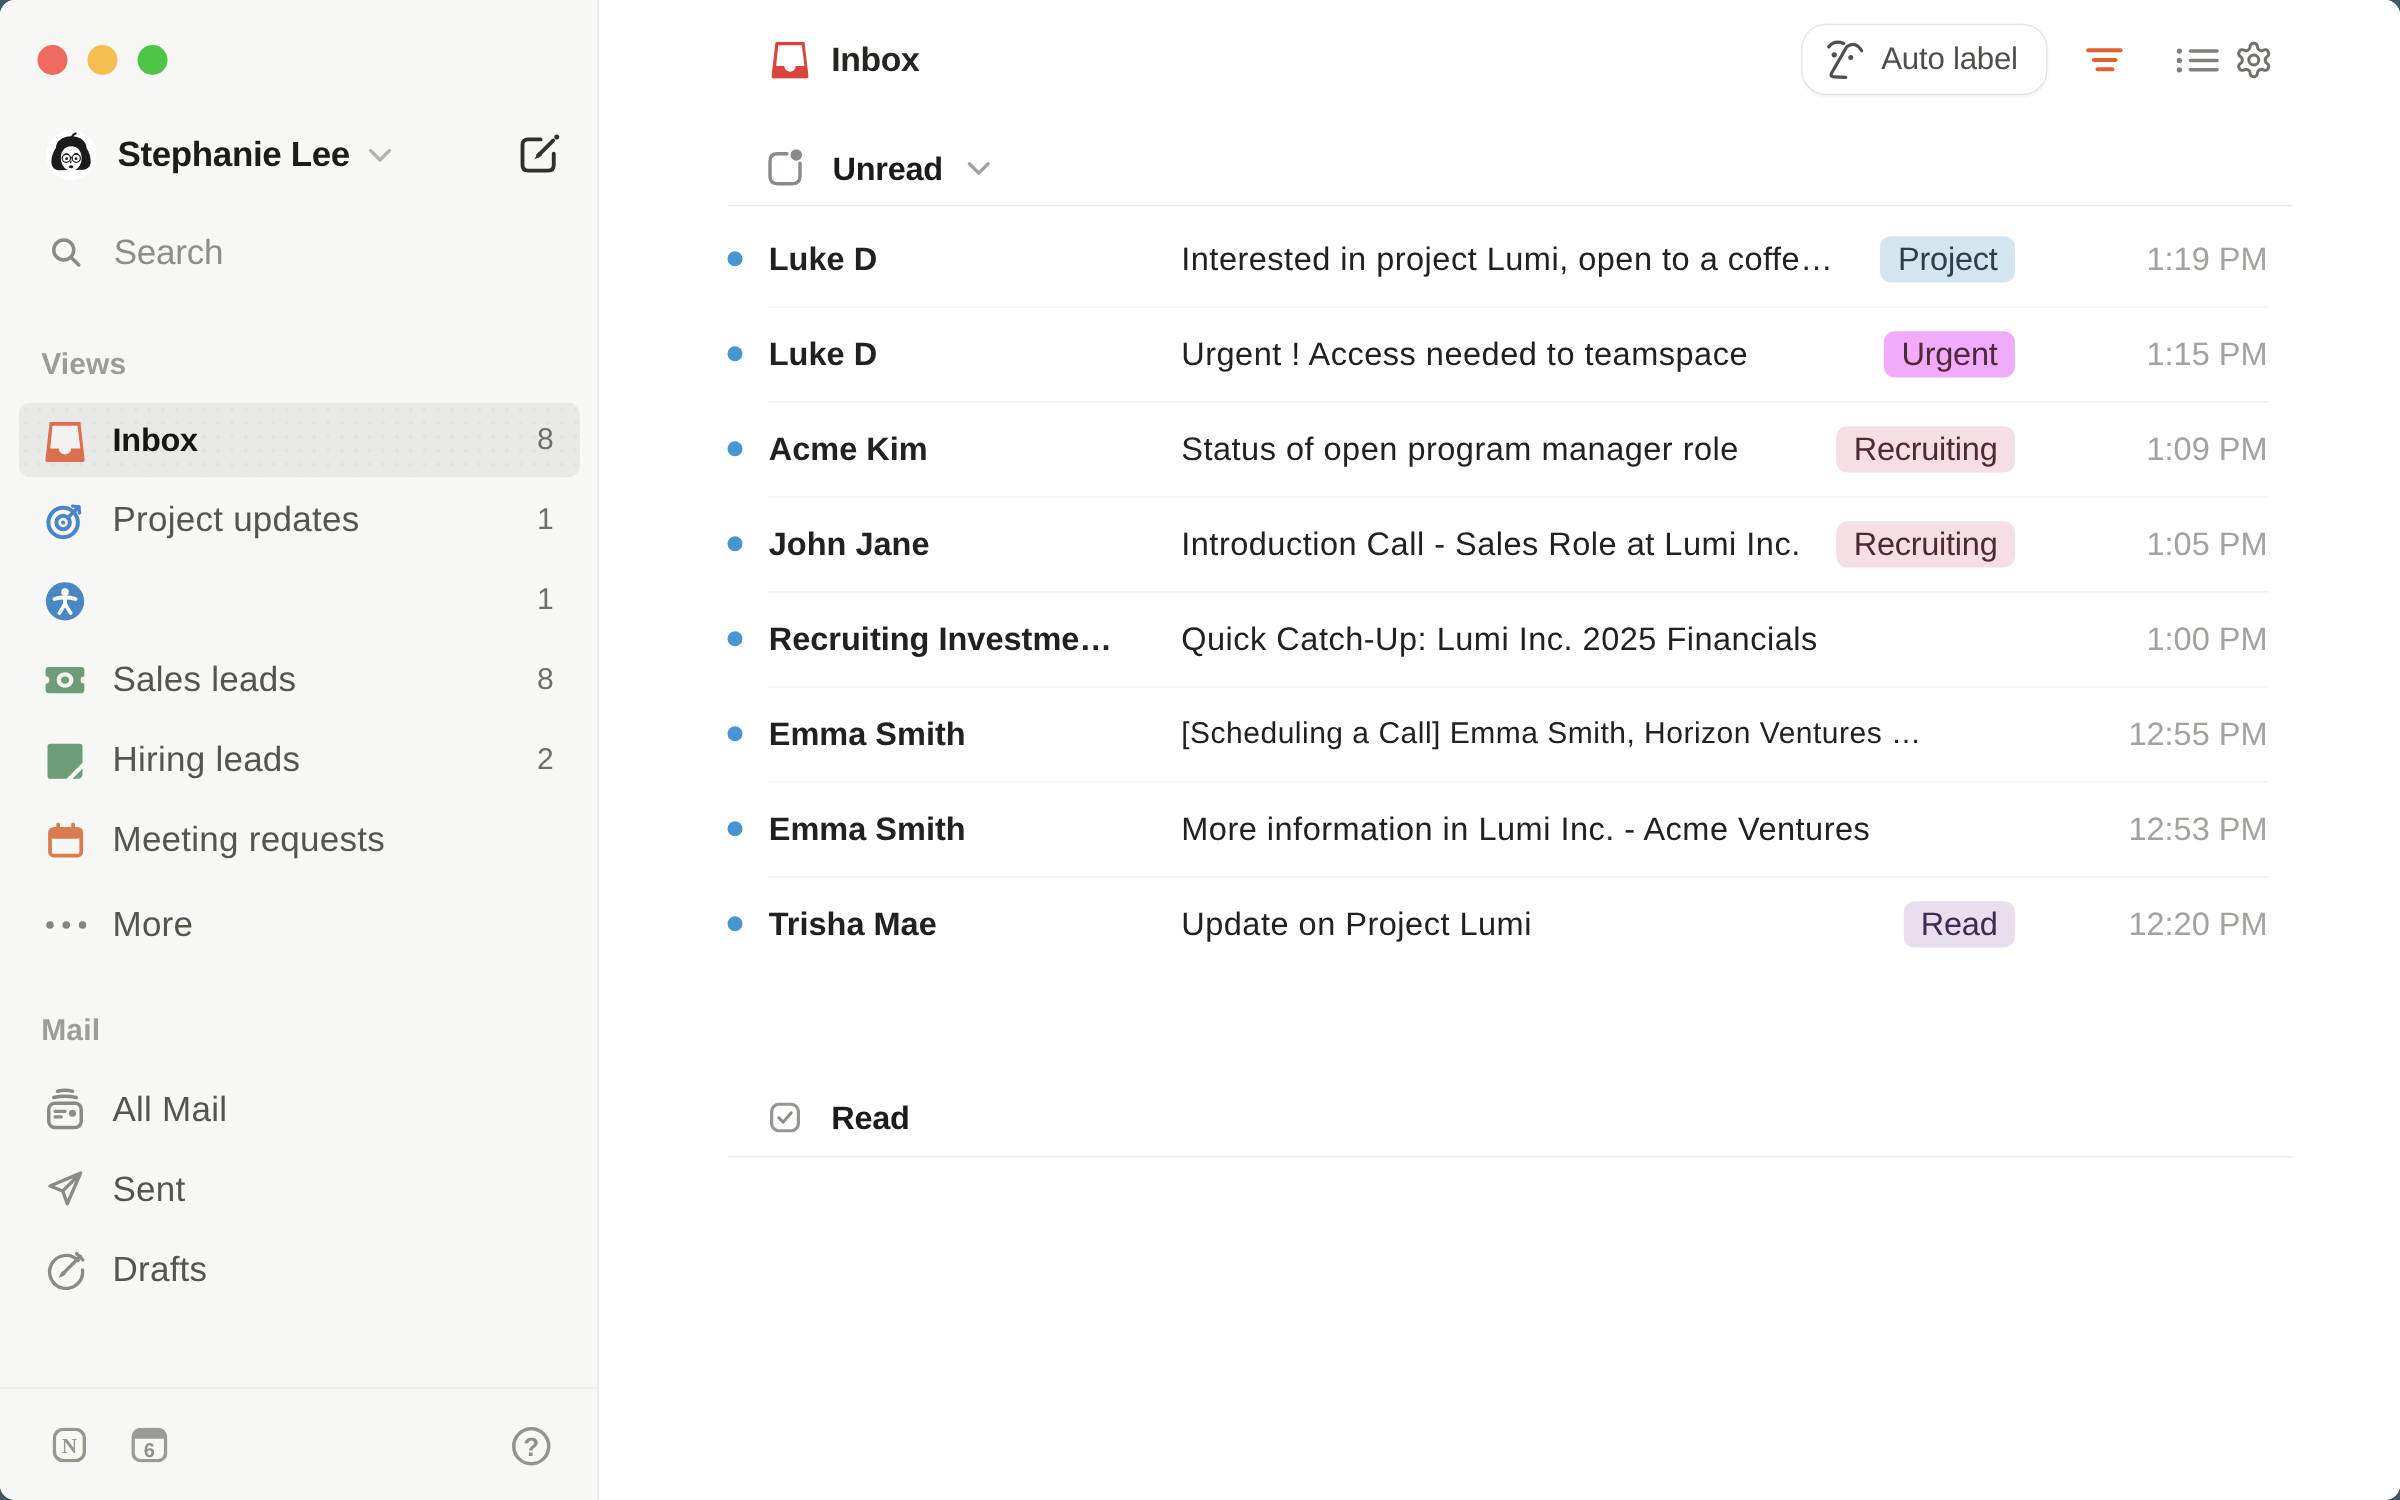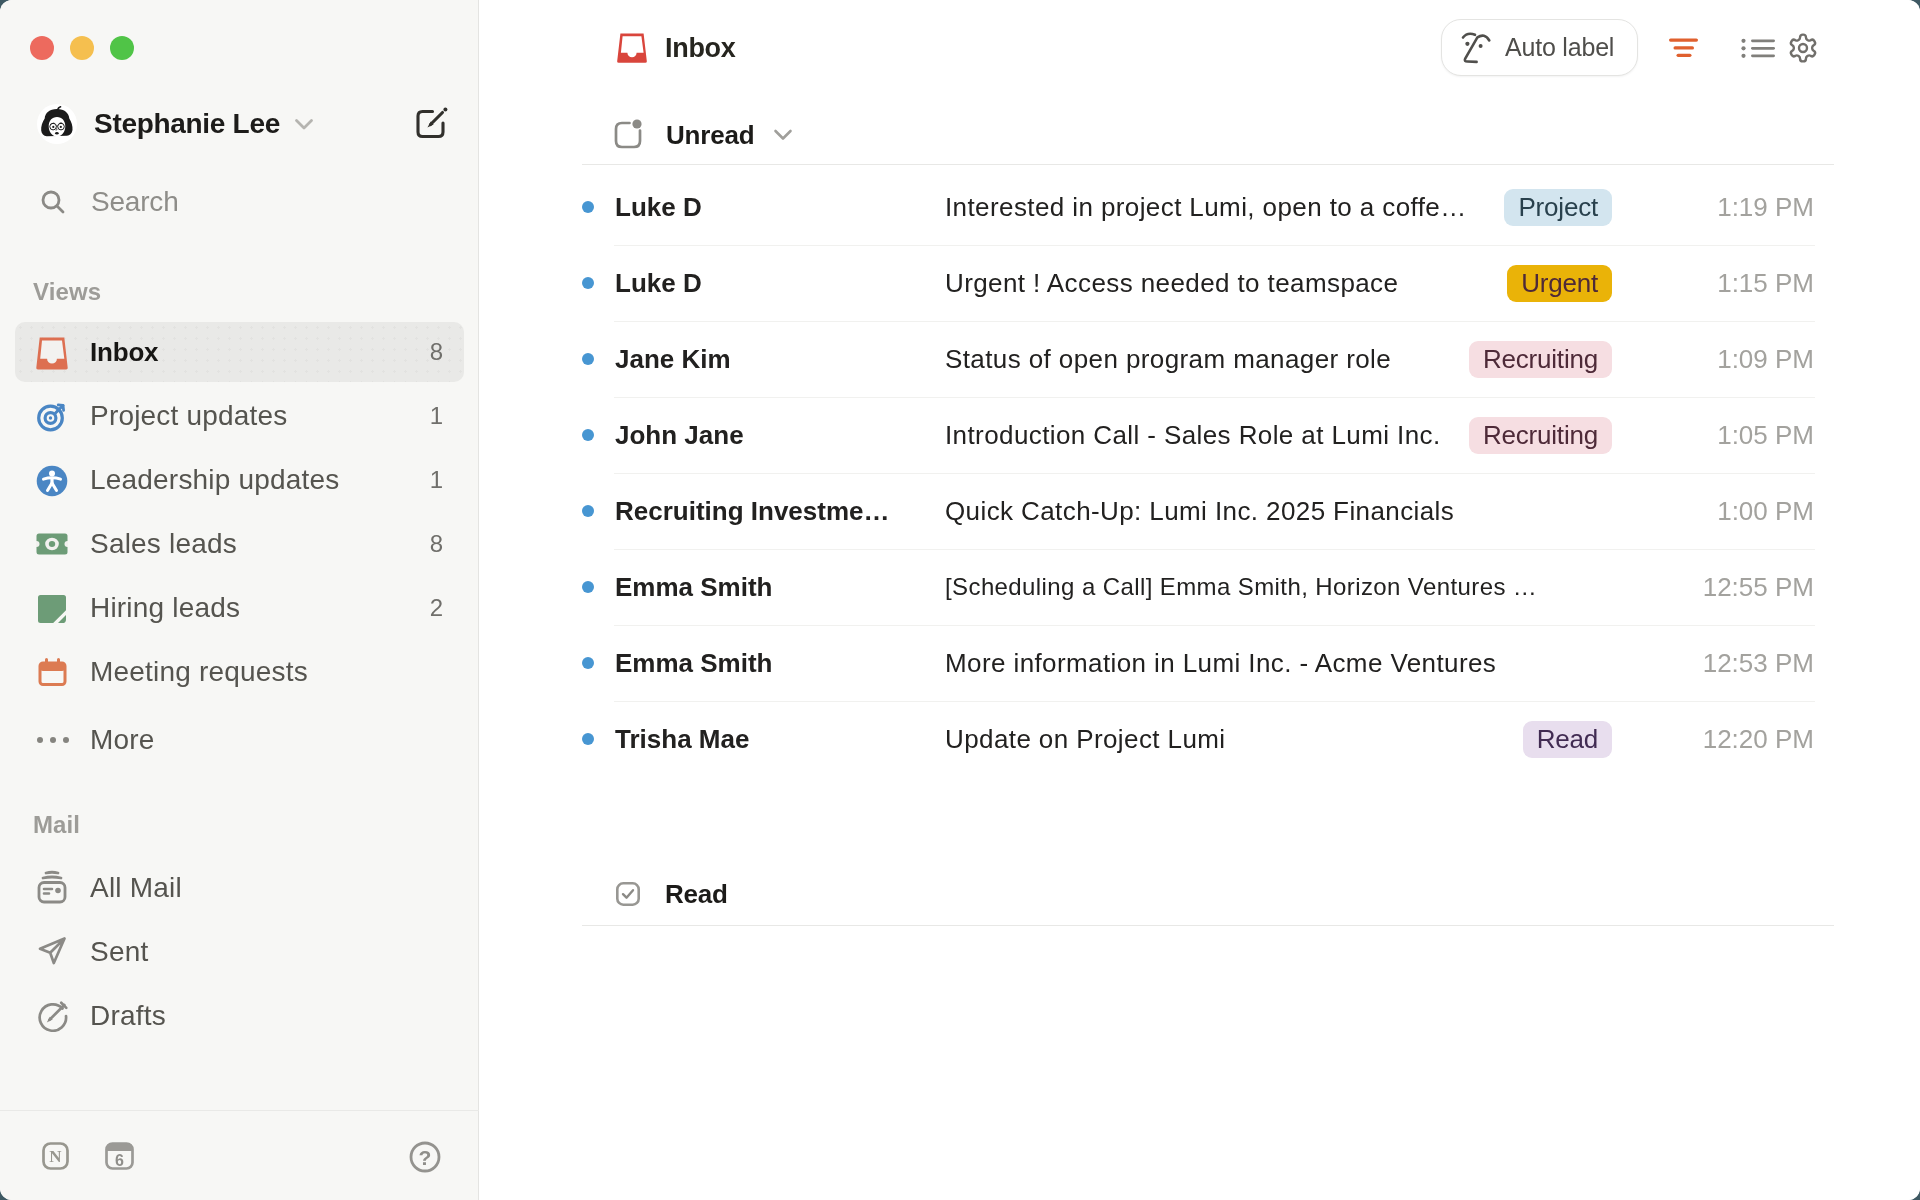--- a/index.html
+++ b/index.html
@@ -80,21 +80,20 @@
     <div class="abs vcen row-txt" style="left:90px;top:386px;height:60px;">Project updates</div>
     <div class="abs vcen cnt" style="right:35px;top:386px;height:60px;">1</div>
 
     <svg class="abs" style="left:36px;top:465px;" width="32" height="32" viewBox="0 0 32 32">
       <circle cx="16" cy="16" r="15.3" fill="#4a86c4"></circle>
       <circle cx="16" cy="8.6" r="3" fill="#ffffff"></circle>
       <path d="M7.5 14.2 Q16 11.4 24.5 14.2" fill="none" stroke="#ffffff" stroke-width="3" stroke-linecap="round"></path>
       <path d="M16 13.8 V18.2" stroke="#ffffff" stroke-width="3.2" stroke-linecap="round"></path>
       <path d="M16 18 L11.5 25.5 M16 18 L20.5 25.5" stroke="#ffffff" stroke-width="3" stroke-linecap="round"></path>
     </svg>
-    <div class="abs vcen row-txt" style="left:90px;top:450px;height:60px;">Leadership updates</div>
     <div class="abs vcen cnt" style="right:35px;top:450px;height:60px;">1</div>
 
     <svg class="abs" style="left:36px;top:528px;" width="32" height="32" viewBox="0 0 32 32">
       <rect x="0.5" y="5.5" width="31" height="21" rx="2.5" fill="#6d9c77"></rect>
       <ellipse cx="16" cy="16" rx="6.8" ry="6.2" fill="#f2f1ef"></ellipse>
       <circle cx="0.5" cy="16" r="3" fill="#f2f1ef"></circle>
       <circle cx="31.5" cy="16" r="3" fill="#f2f1ef"></circle>
       <ellipse cx="16" cy="16" rx="3.2" ry="2.9" fill="#6d9c77"></ellipse>
     </svg>
     <div class="abs vcen row-txt" style="left:90px;top:514px;height:60px;">Sales leads</div>
@@ -210,25 +209,25 @@
 
     <div class="abs" style="left:102px;top:201px;width:12px;height:12px;border-radius:50%;background:#4796d2;"></div>
     <div class="abs vcen" style="left:135px;top:169px;height:76px;font-size:26px;font-weight:700;color:#222120;letter-spacing:0px;">Luke D</div>
     <div class="abs vcen" style="left:465px;top:169px;height:76px;font-size:26px;color:#222120;letter-spacing:0.4px;">Interested in project Lumi, open to a coffe…</div>
     <div class="abs" style="right:308px;top:189px;"><span class="tag" style="background:#d3e5ef;color:#29414d;">Project</span></div>
     <div class="abs vcen" style="right:106px;top:169px;height:76px;font-size:26px;color:#a3a29e;justify-content:flex-end;">1:19 PM</div>
     <div class="abs" style="left:134px;top:245px;width:1201px;height:1px;background:#f1f1ef;"></div>
     <div class="abs" style="left:102px;top:277px;width:12px;height:12px;border-radius:50%;background:#4796d2;"></div>
     <div class="abs vcen" style="left:135px;top:245px;height:76px;font-size:26px;font-weight:700;color:#222120;letter-spacing:0px;">Luke D</div>
     <div class="abs vcen" style="left:465px;top:245px;height:76px;font-size:26px;color:#222120;letter-spacing:0.4px;">Urgent ! Access needed to teamspace</div>
-    <div class="abs" style="right:308px;top:265px;"><span class="tag" style="background:#eab308;color:#4e2a38;">Urgent</span></div>
+    <div class="abs" style="right:308px;top:265px;"><span class="tag" style="background:#f0abfc;color:#4e2a38;">Urgent</span></div>
     <div class="abs vcen" style="right:106px;top:245px;height:76px;font-size:26px;color:#a3a29e;justify-content:flex-end;">1:15 PM</div>
     <div class="abs" style="left:134px;top:321px;width:1201px;height:1px;background:#f1f1ef;"></div>
     <div class="abs" style="left:102px;top:353px;width:12px;height:12px;border-radius:50%;background:#4796d2;"></div>
-    <div class="abs vcen" style="left:135px;top:321px;height:76px;font-size:26px;font-weight:700;color:#222120;letter-spacing:0px;">Jane Kim</div>
+    <div class="abs vcen" style="left:135px;top:321px;height:76px;font-size:26px;font-weight:700;color:#222120;letter-spacing:0px;">Acme Kim</div>
     <div class="abs vcen" style="left:465px;top:321px;height:76px;font-size:26px;color:#222120;letter-spacing:0.4px;">Status of open program manager role</div>
     <div class="abs" style="right:308px;top:341px;"><span class="tag" style="background:#f6dee2;color:#4e2a38;">Recruiting</span></div>
     <div class="abs vcen" style="right:106px;top:321px;height:76px;font-size:26px;color:#a3a29e;justify-content:flex-end;">1:09 PM</div>
     <div class="abs" style="left:134px;top:397px;width:1201px;height:1px;background:#f1f1ef;"></div>
     <div class="abs" style="left:102px;top:429px;width:12px;height:12px;border-radius:50%;background:#4796d2;"></div>
     <div class="abs vcen" style="left:135px;top:397px;height:76px;font-size:26px;font-weight:700;color:#222120;letter-spacing:0px;">John Jane</div>
     <div class="abs vcen" style="left:465px;top:397px;height:76px;font-size:26px;color:#222120;letter-spacing:0.4px;">Introduction Call - Sales Role at Lumi Inc.</div>
     <div class="abs" style="right:308px;top:417px;"><span class="tag" style="background:#f6dee2;color:#4e2a38;">Recruiting</span></div>
     <div class="abs vcen" style="right:106px;top:397px;height:76px;font-size:26px;color:#a3a29e;justify-content:flex-end;">1:05 PM</div>
     <div class="abs" style="left:134px;top:473px;width:1201px;height:1px;background:#f1f1ef;"></div>

